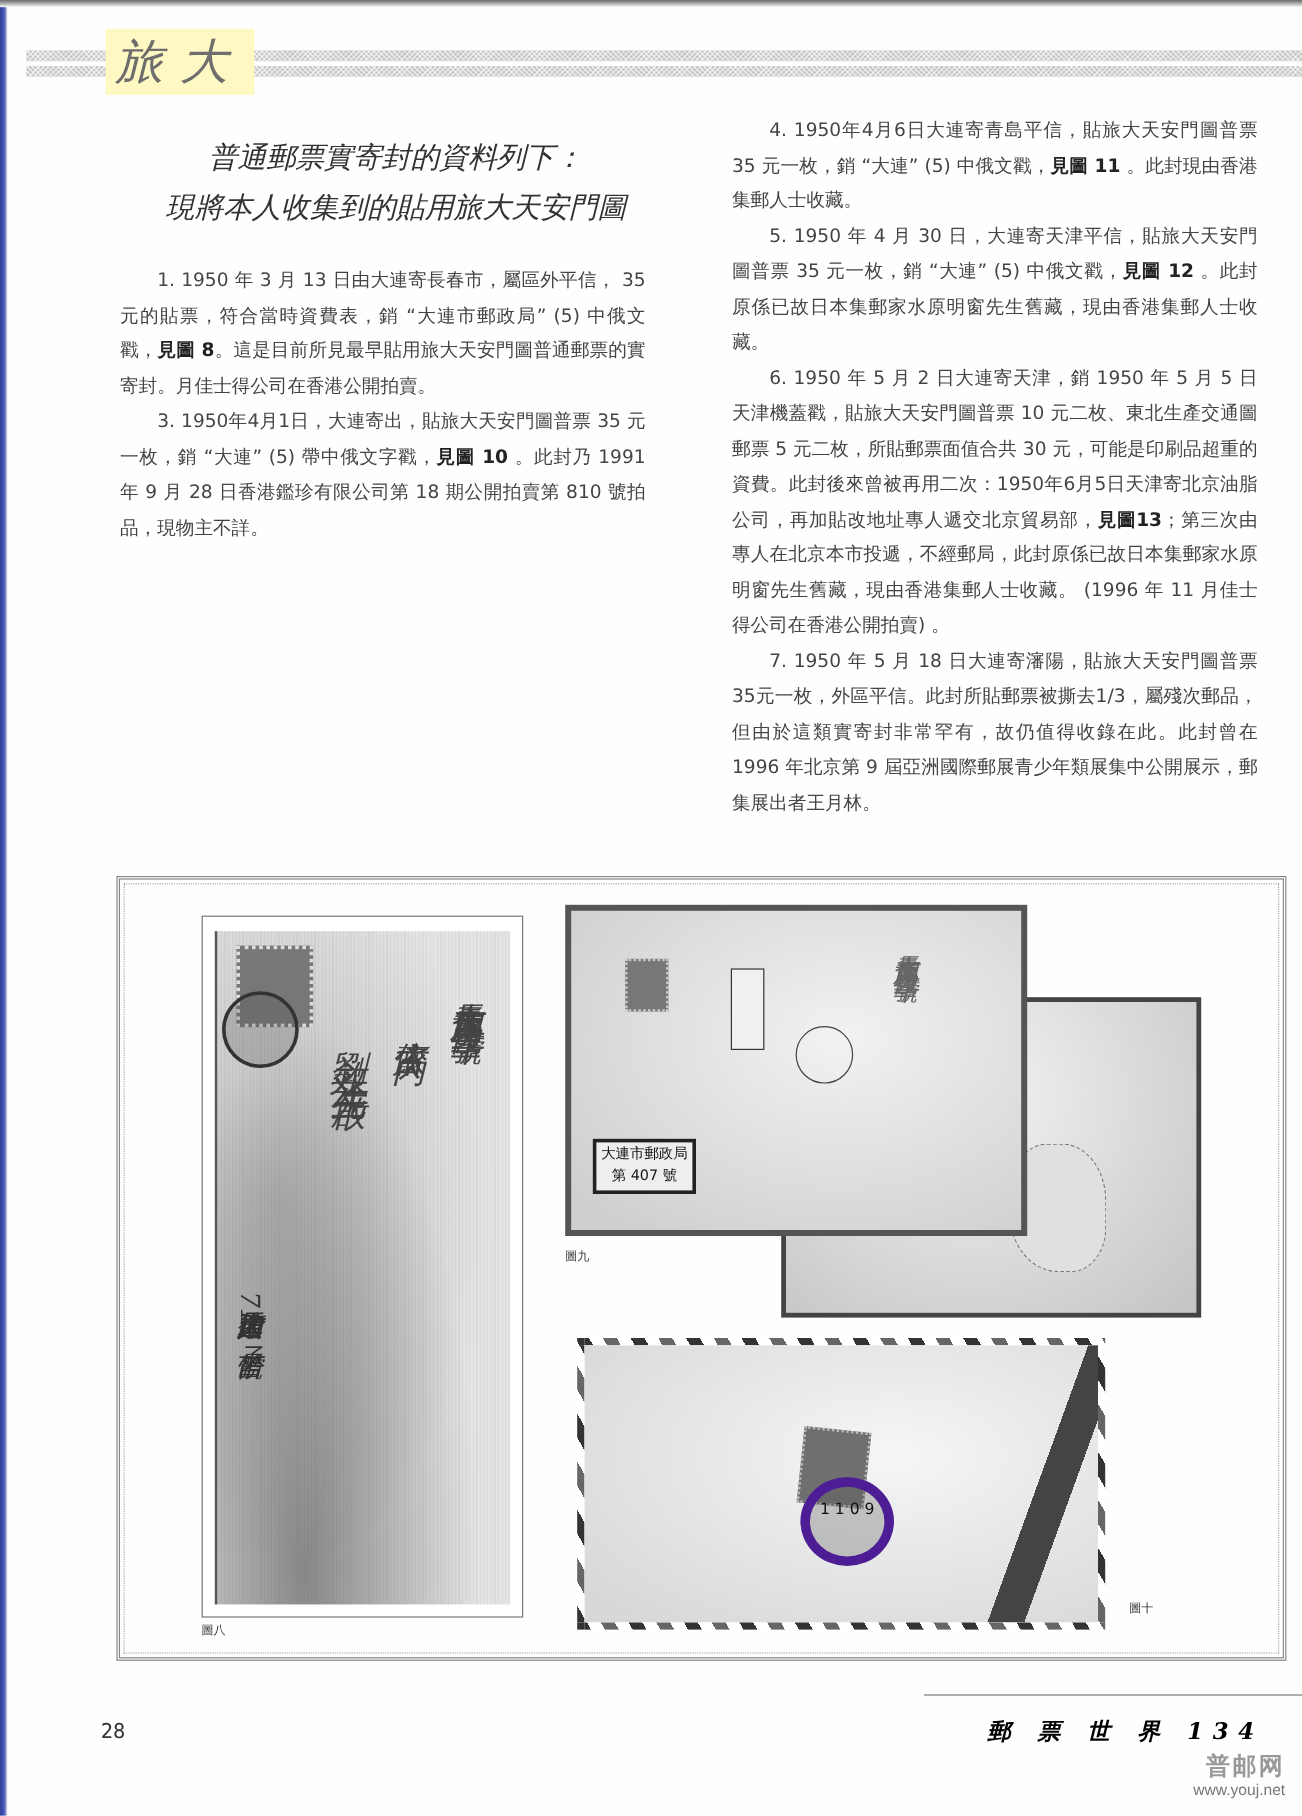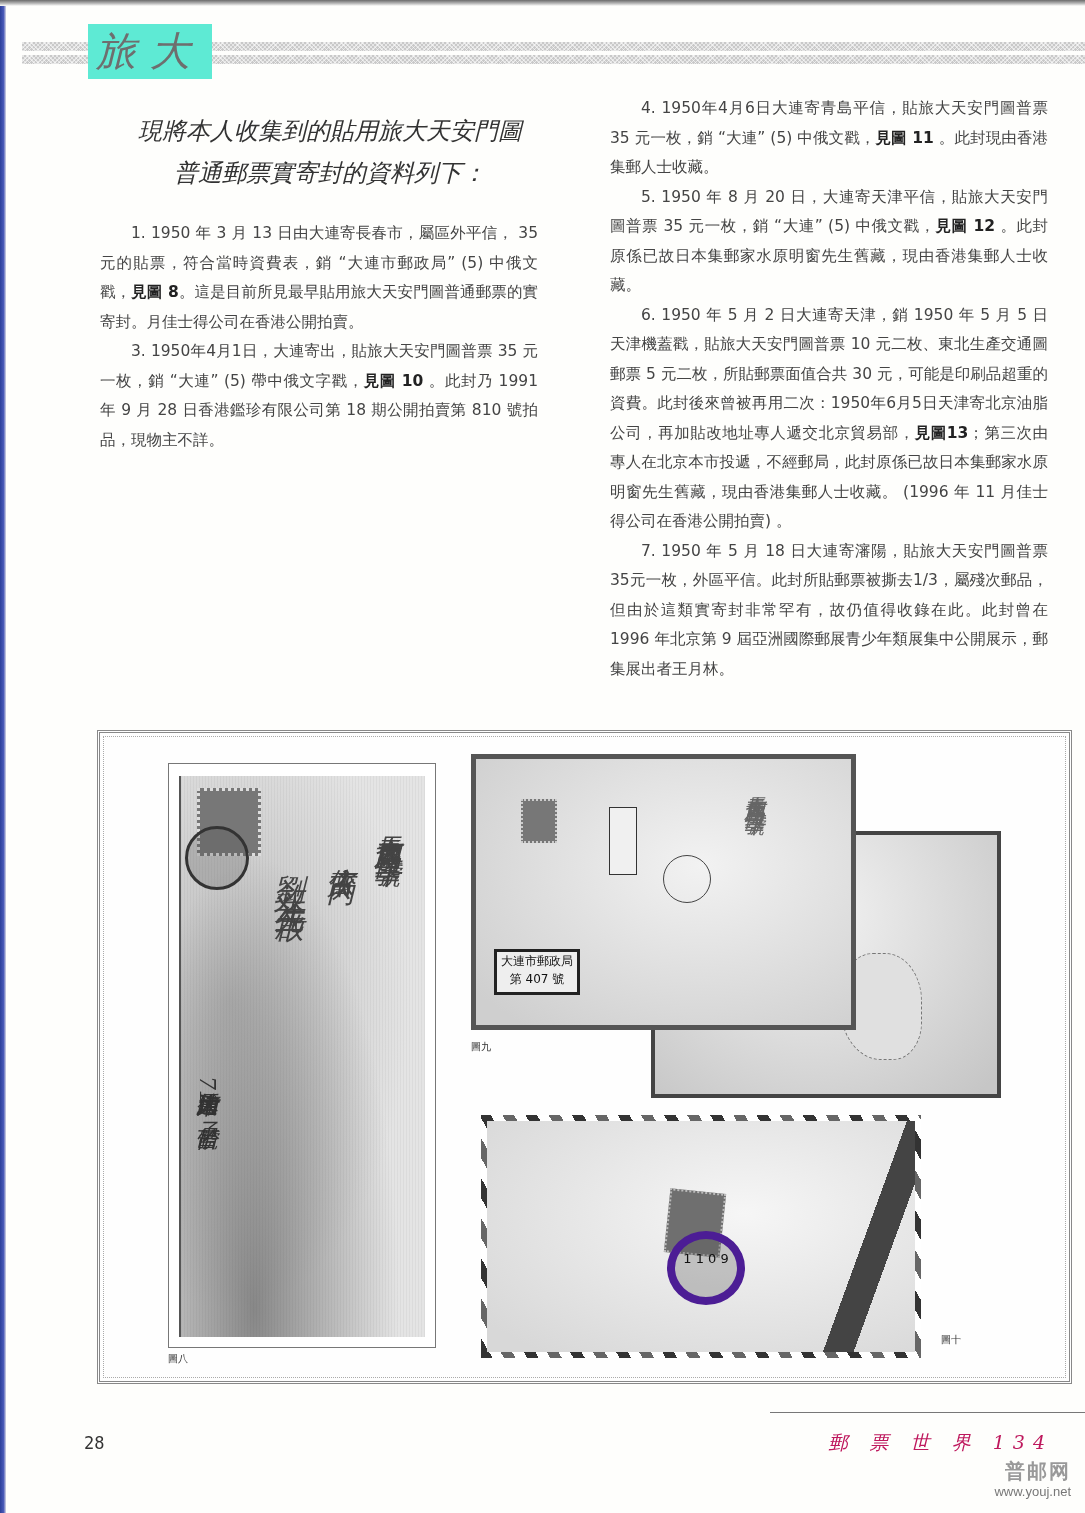--- a/index.html
+++ b/index.html
@@ -25,21 +25,21 @@
     background-color:#c9c9c9;
     background-image:
       repeating-linear-gradient(45deg, rgba(255,255,255,.55) 0 1px, transparent 1px 3px),
       repeating-linear-gradient(-45deg, rgba(255,255,255,.55) 0 1px, transparent 1px 3px);
   }
   .header-band .s1 { top:0; }
   .header-band .s2 { top:13px; }
   .section-title {
     position:absolute; left:88px; top:24px;
     font-family:"DejaVu Serif", serif; font-size:40px; letter-spacing:14px;
-    color:#6e6e6e; background:#5eead4; padding:0 8px 0 8px;
+    color:#6e6e6e; background:#fef9c3; padding:0 8px 0 8px;
     font-style:italic;
   }
   .intro-title {
     position:absolute; left:100px; top:110px; width:460px;
     text-align:center; font-size:24px; line-height:42px; font-style:italic;
     color:#333;
   }
   .col {
     position:absolute; font-size:15.5px; line-height:29.5px; color:#444;
     text-align:justify;
@@ -146,22 +146,22 @@
   .cap9 { left:471px; top:1040px; }
   .cap10 { left:941px; top:1333px; }
   .footer-rule {
     position:absolute; left:770px; top:1412px; width:315px; height:1px; background:#777;
   }
   .page-num {
     position:absolute; left:84px; top:1433px; font-size:17px; color:#333;
     font-family:"DejaVu Sans Mono", monospace;
   }
   .mag-title {
-    position:absolute; right:32px; top:1430px; font-size:19px; color:#be185d;
-    font-family:"DejaVu Serif", serif; letter-spacing:8px; font-style:italic;
+    position:absolute; right:32px; top:1430px; font-size:19px; color:#000000;
+    font-family:"DejaVu Serif", serif; letter-spacing:8px; font-style:italic;font-weight:bold;
   }
   .watermark-cn {
     position:absolute; right:14px; top:1458px; font-size:20px; color:#999;
     font-family:"DejaVu Serif", serif; font-weight:bold; letter-spacing:2px;
   }
   .watermark-url {
     position:absolute; right:14px; top:1484px; font-size:13px; color:#777;
     font-family:"Liberation Sans", sans-serif;
   }
 </style>
@@ -171,39 +171,39 @@
 <div class="binding"></div>
 <div class="top-shadow"></div>
 
 <div class="header-band">
   <div class="stripe s1"></div>
   <div class="stripe s2"></div>
 </div>
 <div class="section-title">旅大</div>
 
 <div class="intro-title">
+  <div>普通郵票實寄封的資料列下：</div>
   <div>現將本人收集到的貼用旅大天安門圖</div>
-  <div>普通郵票實寄封的資料列下：</div>
 </div>
 
 <div class="col col-left">
   <p class="para">
     <span>1.</span><span> 1950 年 3 月 13 日由大連寄長春市，屬區外平信， 35 元的貼票，符合當時資費表，銷 “大連市郵政局” (5) 中俄文戳，</span><span class="ref">見圖 8</span><span>。這是目前所見最早貼用旅大天安門圖普通郵票的實寄封。月佳士得公司在香港公開拍賣。</span>
   </p>
   <p class="para">
     <span>3.</span><span> 1950年4月1日，大連寄出，貼旅大天安門圖普票 35 元一枚，銷 “大連” (5) 帶中俄文字戳，</span><span class="ref">見圖 10</span><span> 。此封乃 1991 年 9 月 28 日香港鑑珍有限公司第 18 期公開拍賣第 810 號拍品，現物主不詳。</span>
   </p>
 </div>
 
 <div class="col col-right">
   <p class="para">
     <span>4.</span><span> 1950年4月6日大連寄青島平信，貼旅大天安門圖普票 35 元一枚，銷 “大連” (5) 中俄文戳，</span><span class="ref">見圖 11</span><span> 。此封現由香港集郵人士收藏。</span>
   </p>
   <p class="para">
-    <span>5.</span><span> 1950 年 8 月 20 日，大連寄天津平信，貼旅大天安門圖普票 35 元一枚，銷 “大連” (5) 中俄文戳，</span><span class="ref">見圖 12</span><span> 。此封原係已故日本集郵家水原明窗先生舊藏，現由香港集郵人士收藏。</span>
+    <span>5.</span><span> 1950 年 4 月 30 日，大連寄天津平信，貼旅大天安門圖普票 35 元一枚，銷 “大連” (5) 中俄文戳，</span><span class="ref">見圖 12</span><span> 。此封原係已故日本集郵家水原明窗先生舊藏，現由香港集郵人士收藏。</span>
   </p>
   <p class="para">
     <span>6.</span><span> 1950 年 5 月 2 日大連寄天津，銷 1950 年 5 月 5 日天津機蓋戳，貼旅大天安門圖普票 10 元二枚、東北生產交通圖郵票 5 元二枚，所貼郵票面值合共 30 元，可能是印刷品超重的資費。此封後來曾被再用二次：1950年6月5日天津寄北京油脂公司，再加貼改地址專人遞交北京貿易部，</span><span class="ref">見圖13</span><span>；第三次由專人在北京本市投遞，不經郵局，此封原係已故日本集郵家水原明窗先生舊藏，現由香港集郵人士收藏。 (1996 年 11 月佳士得公司在香港公開拍賣) 。</span>
   </p>
   <p class="para">
     <span>7.</span><span> 1950 年 5 月 18 日大連寄瀋陽，貼旅大天安門圖普票35元一枚，外區平信。此封所貼郵票被撕去1/3，屬殘次郵品，但由於這類實寄封非常罕有，故仍值得收錄在此。此封曾在 1996 年北京第 9 屆亞洲國際郵展青少年類展集中公開展示，郵集展出者王月林。</span>
   </p>
 </div>
 
 <div class="fig-frame"></div>

